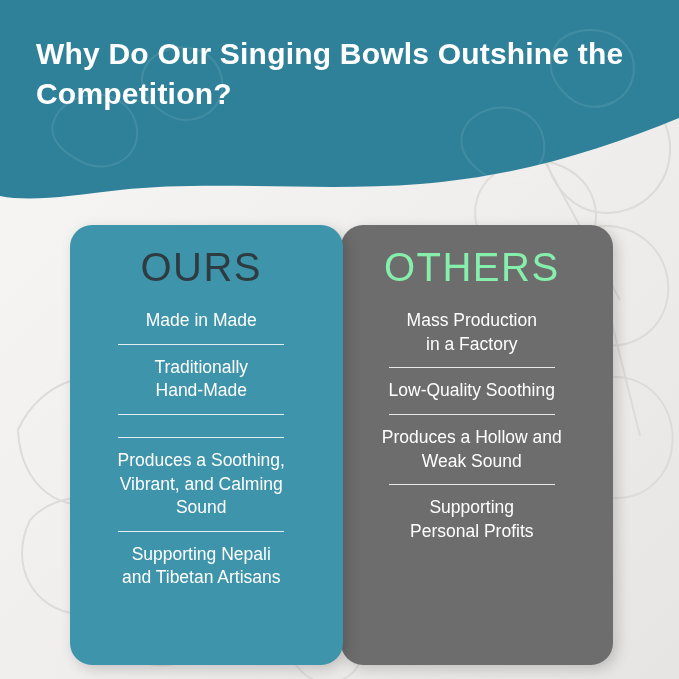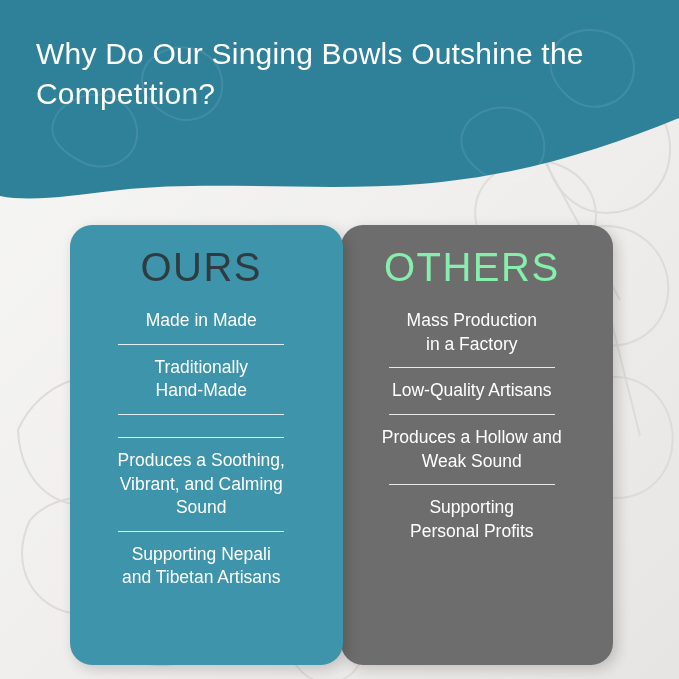--- a/index.html
+++ b/index.html
@@ -40,21 +40,21 @@
   }
   .banner-title {
     position: absolute;
     top: 14px;
     left: 36px;
     width: 600px;
     z-index: 3;
     color: #ffffff;
     font-size: 30px;
     line-height: 1.32;
-    font-weight: 400;
+    font-weight: 700;
     letter-spacing: 0.2px;
   }
 
   
   .cards {
     position: absolute;
     top: 225px;
     left: 70px;
     width: 545px;
     height: 440px;
@@ -203,21 +203,21 @@
 
     <div class="card others">
       <div class="card-heading">OTHERS</div>
       <ul class="feature-list">
         <li class="feature">
           <span class="feature-text">Mass Production
 in a Factory</span>
           <span class="rule"></span>
         </li>
         <li class="feature">
-          <span class="feature-text">Low-Quality Artisans</span>
+          <span class="feature-text">Low-Quality Soothing</span>
           <span class="rule"></span>
         </li>
         <li class="feature">
           <span class="feature-text">Produces a Hollow and
 Weak Sound</span>
           <span class="rule"></span>
         </li>
         <li class="feature last">
           <span class="feature-text">Supporting
 Personal Profits</span>

